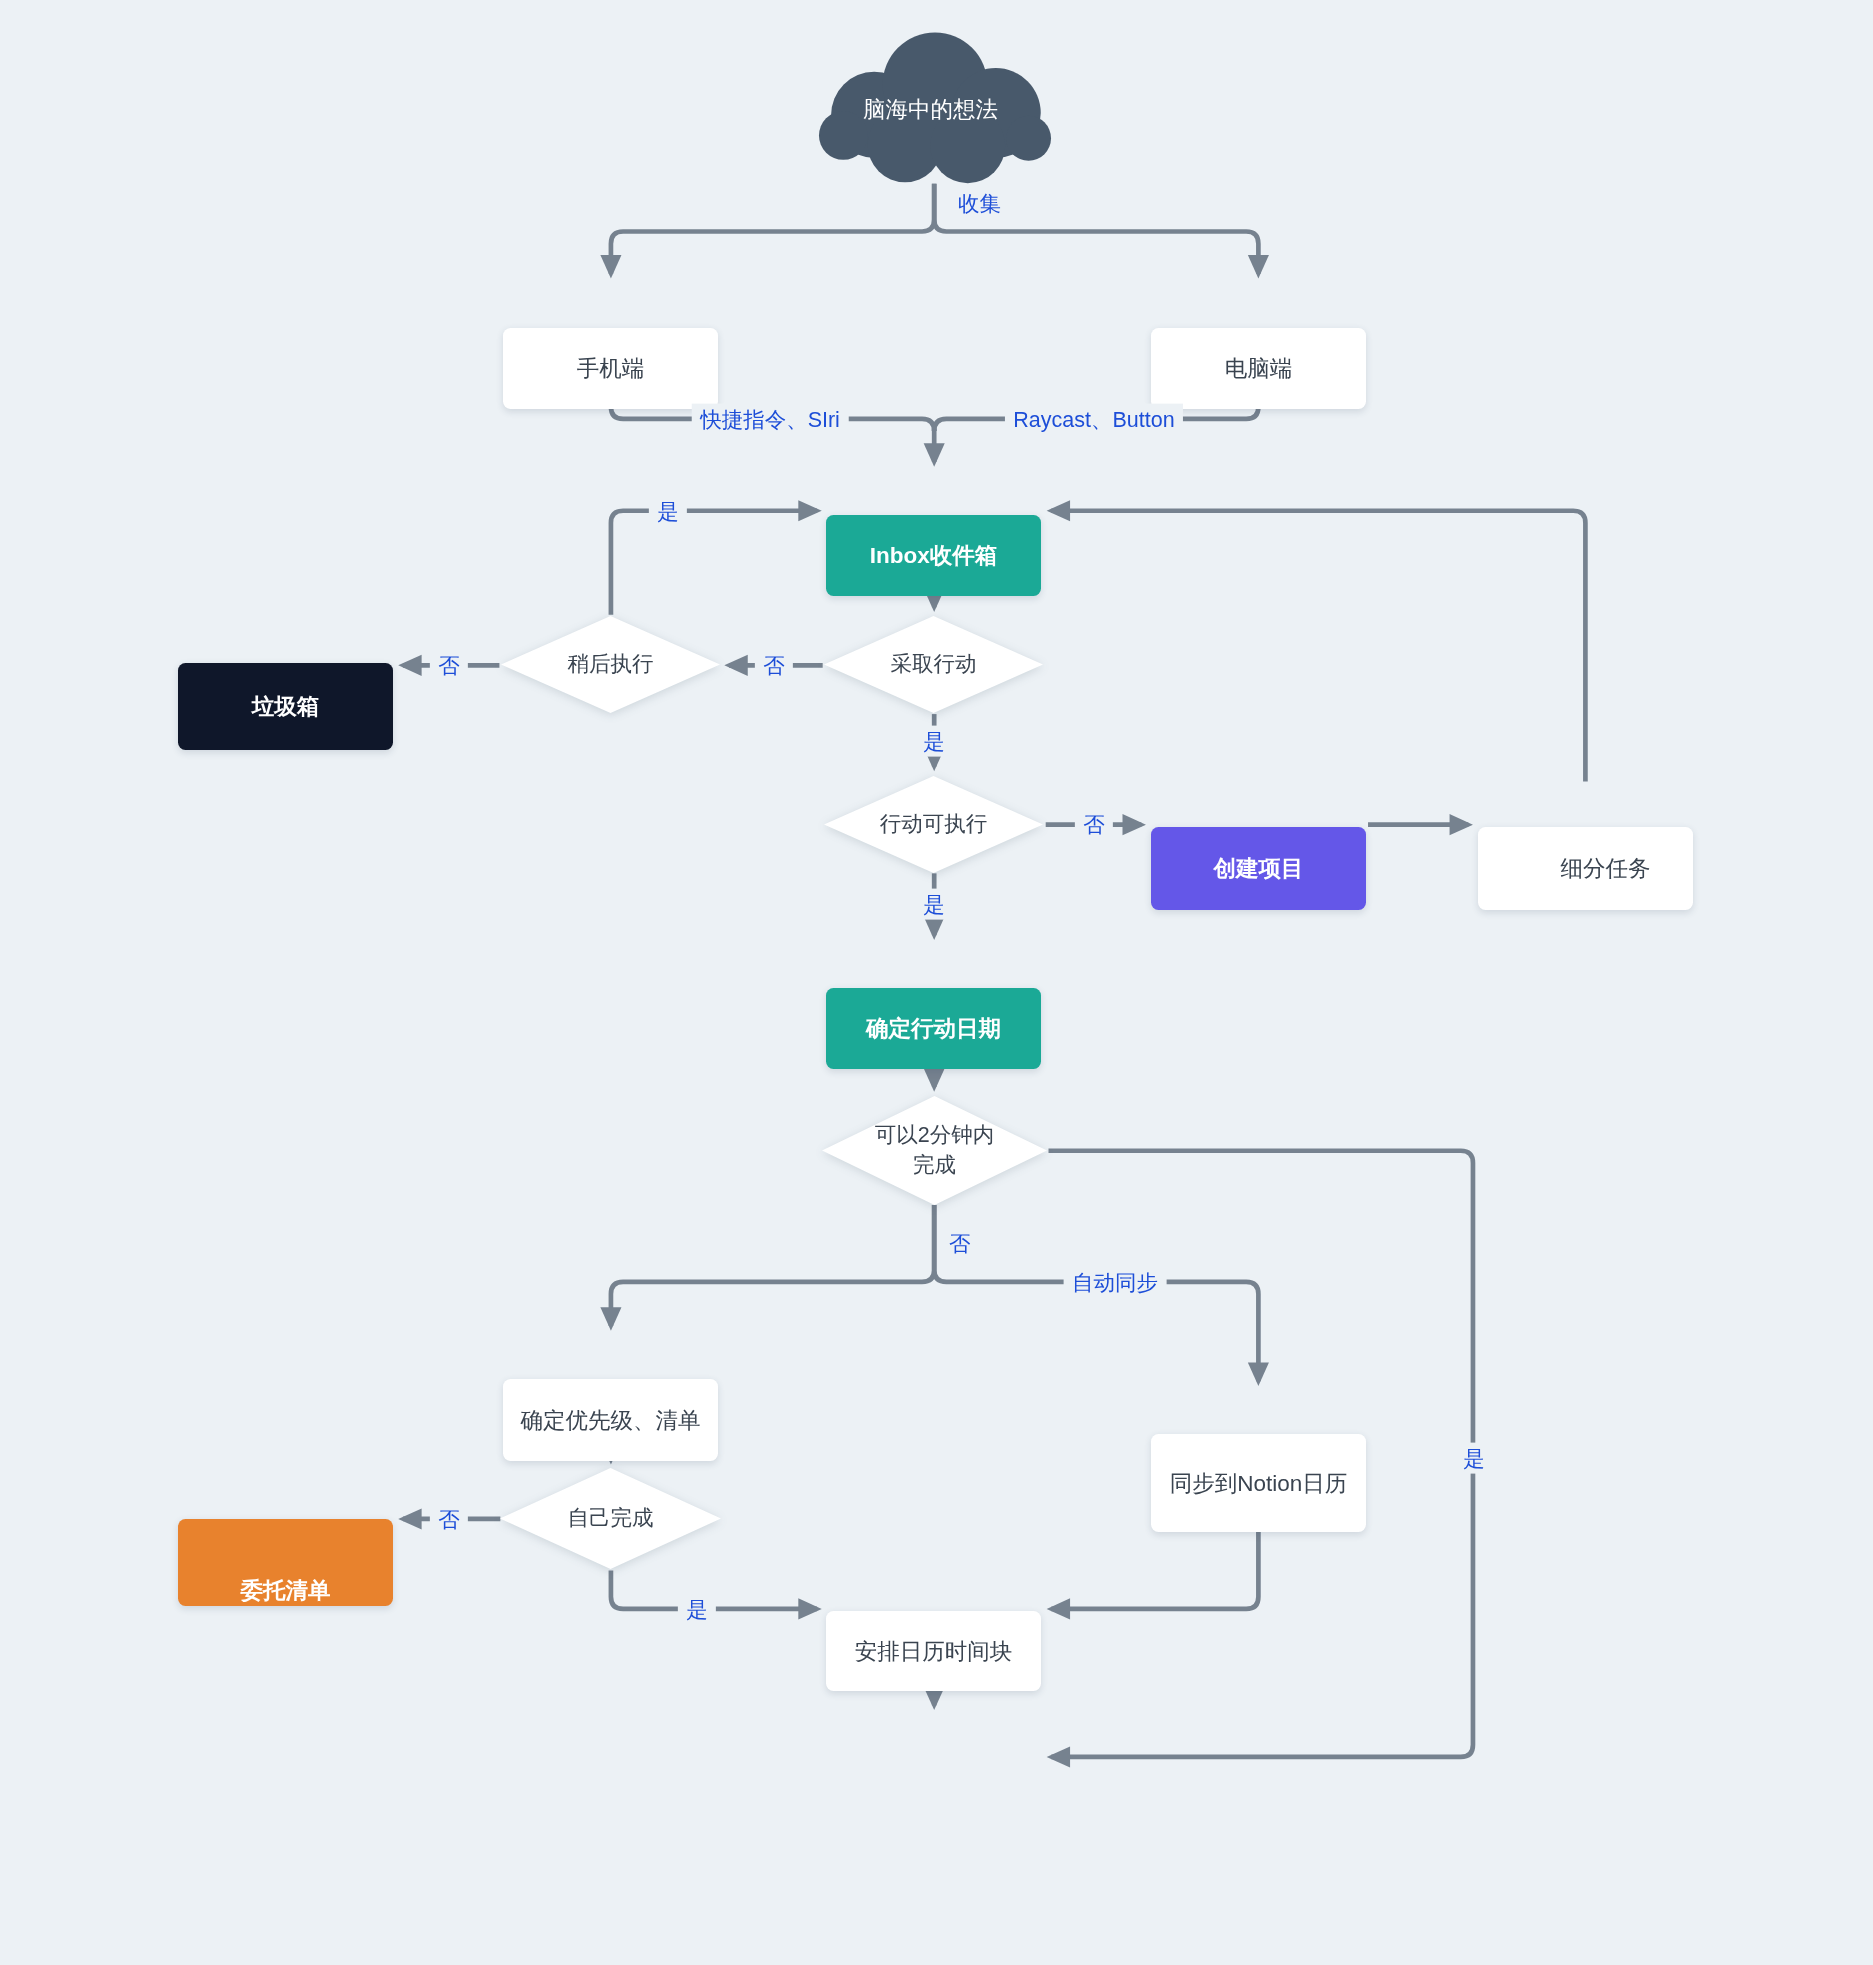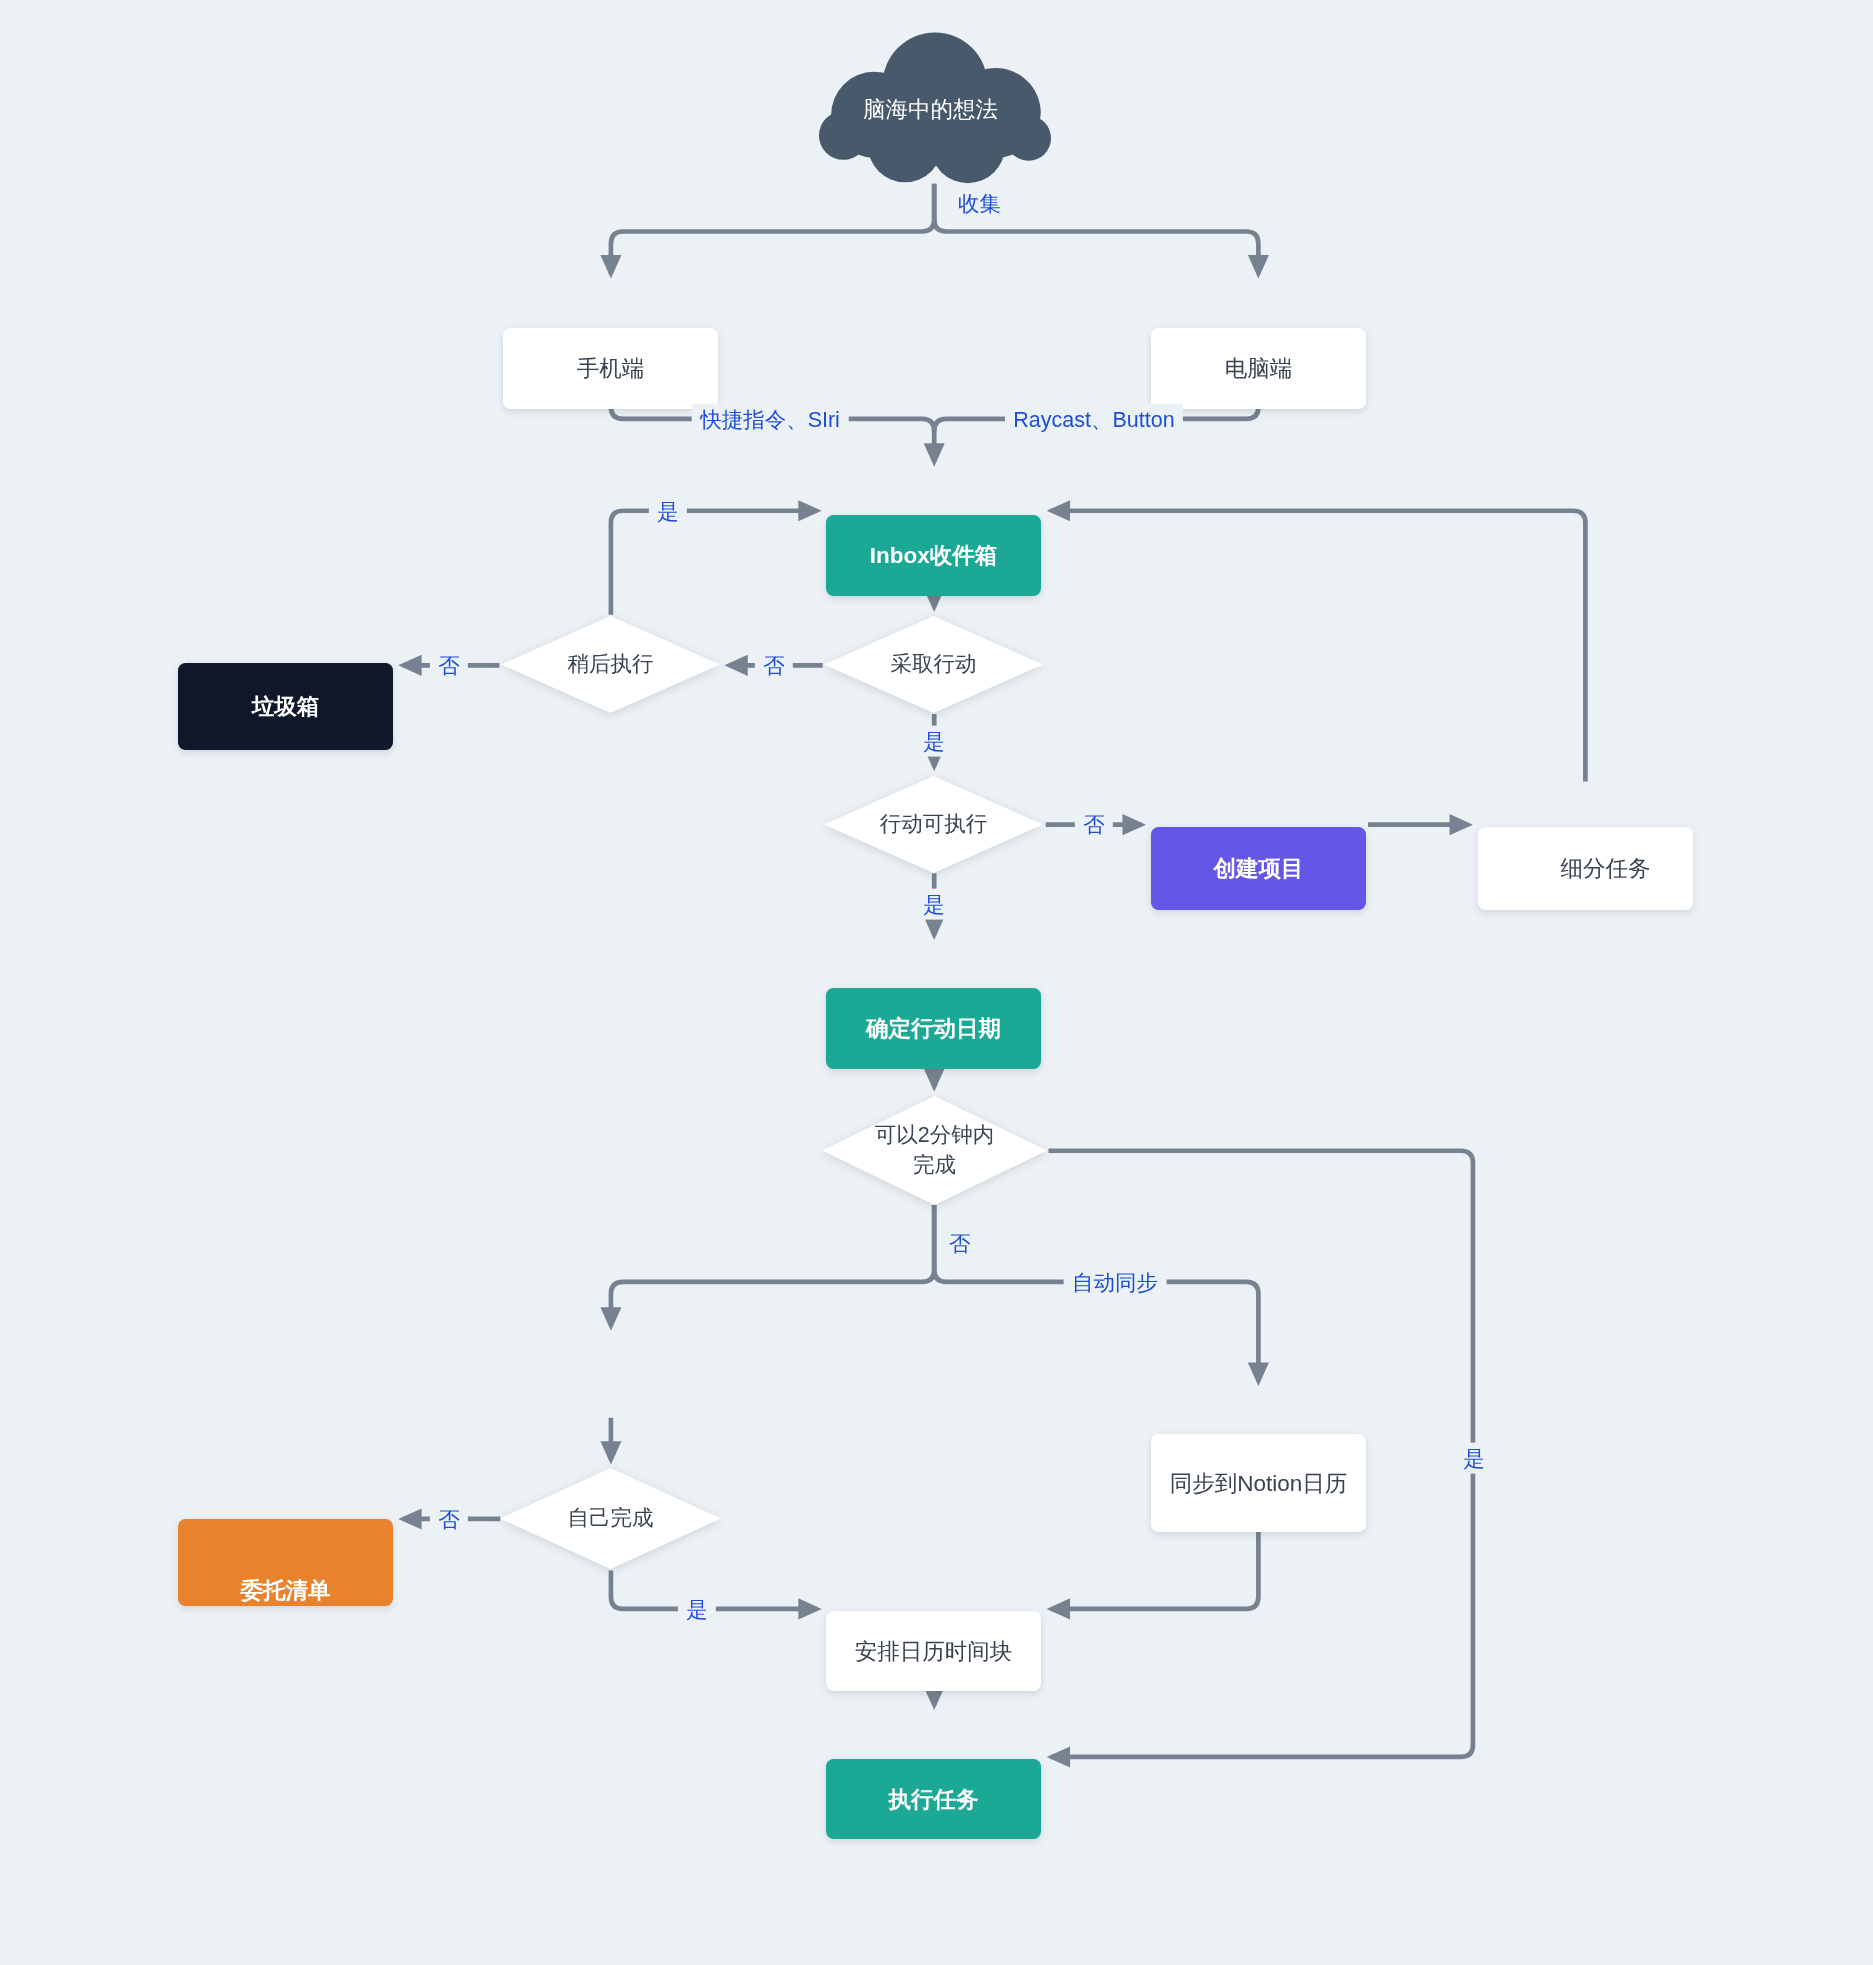--- a/index.html
+++ b/index.html
@@ -86,31 +86,31 @@
     </div>
   <div class="node box purple" style="left:1151px;top:783px;width:215px;height:83px;">
       <span>创建项目</span>
     </div>
   <div class="node box" style="left:1478px;top:783px;width:215px;height:83px;padding-left:40px;">
       <span>细分任务</span>
     </div>
   <div class="node box teal" style="left:826px;top:944px;width:215px;height:81px;">
       <span>确定行动日期</span>
     </div>
+  <div class="node box" style="left:503px;top:1335px;width:215px;height:82px;">
+      <span>确定优先级、清单</span>
+    </div>
   <div class="node box" style="left:1151px;top:1390px;width:215px;height:98px;">
       <span>同步到Notion日历</span>
     </div>
   <div class="node box orange" style="left:178px;top:1475px;width:215px;height:87px;align-items:flex-end;">
       <span>委托清单</span>
     </div>
   <div class="node box" style="left:826px;top:1567px;width:215px;height:80px;">
       <span>安排日历时间块</span>
-    </div>
-  <div class="node box teal" style="left:826px;top:1715px;width:215px;height:80px;">
-      <span>执行任务</span>
     </div>
 
   <div class="diamond-wrap" style="left:824px;top:616px;width:219px;height:97px;">
     <div class="diamond">
         <span>采取行动</span>
       </div>
   </div>
   <div class="diamond-wrap" style="left:501px;top:616px;width:219px;height:97px;">
     <div class="diamond">
         <span>稍后执行</span>

